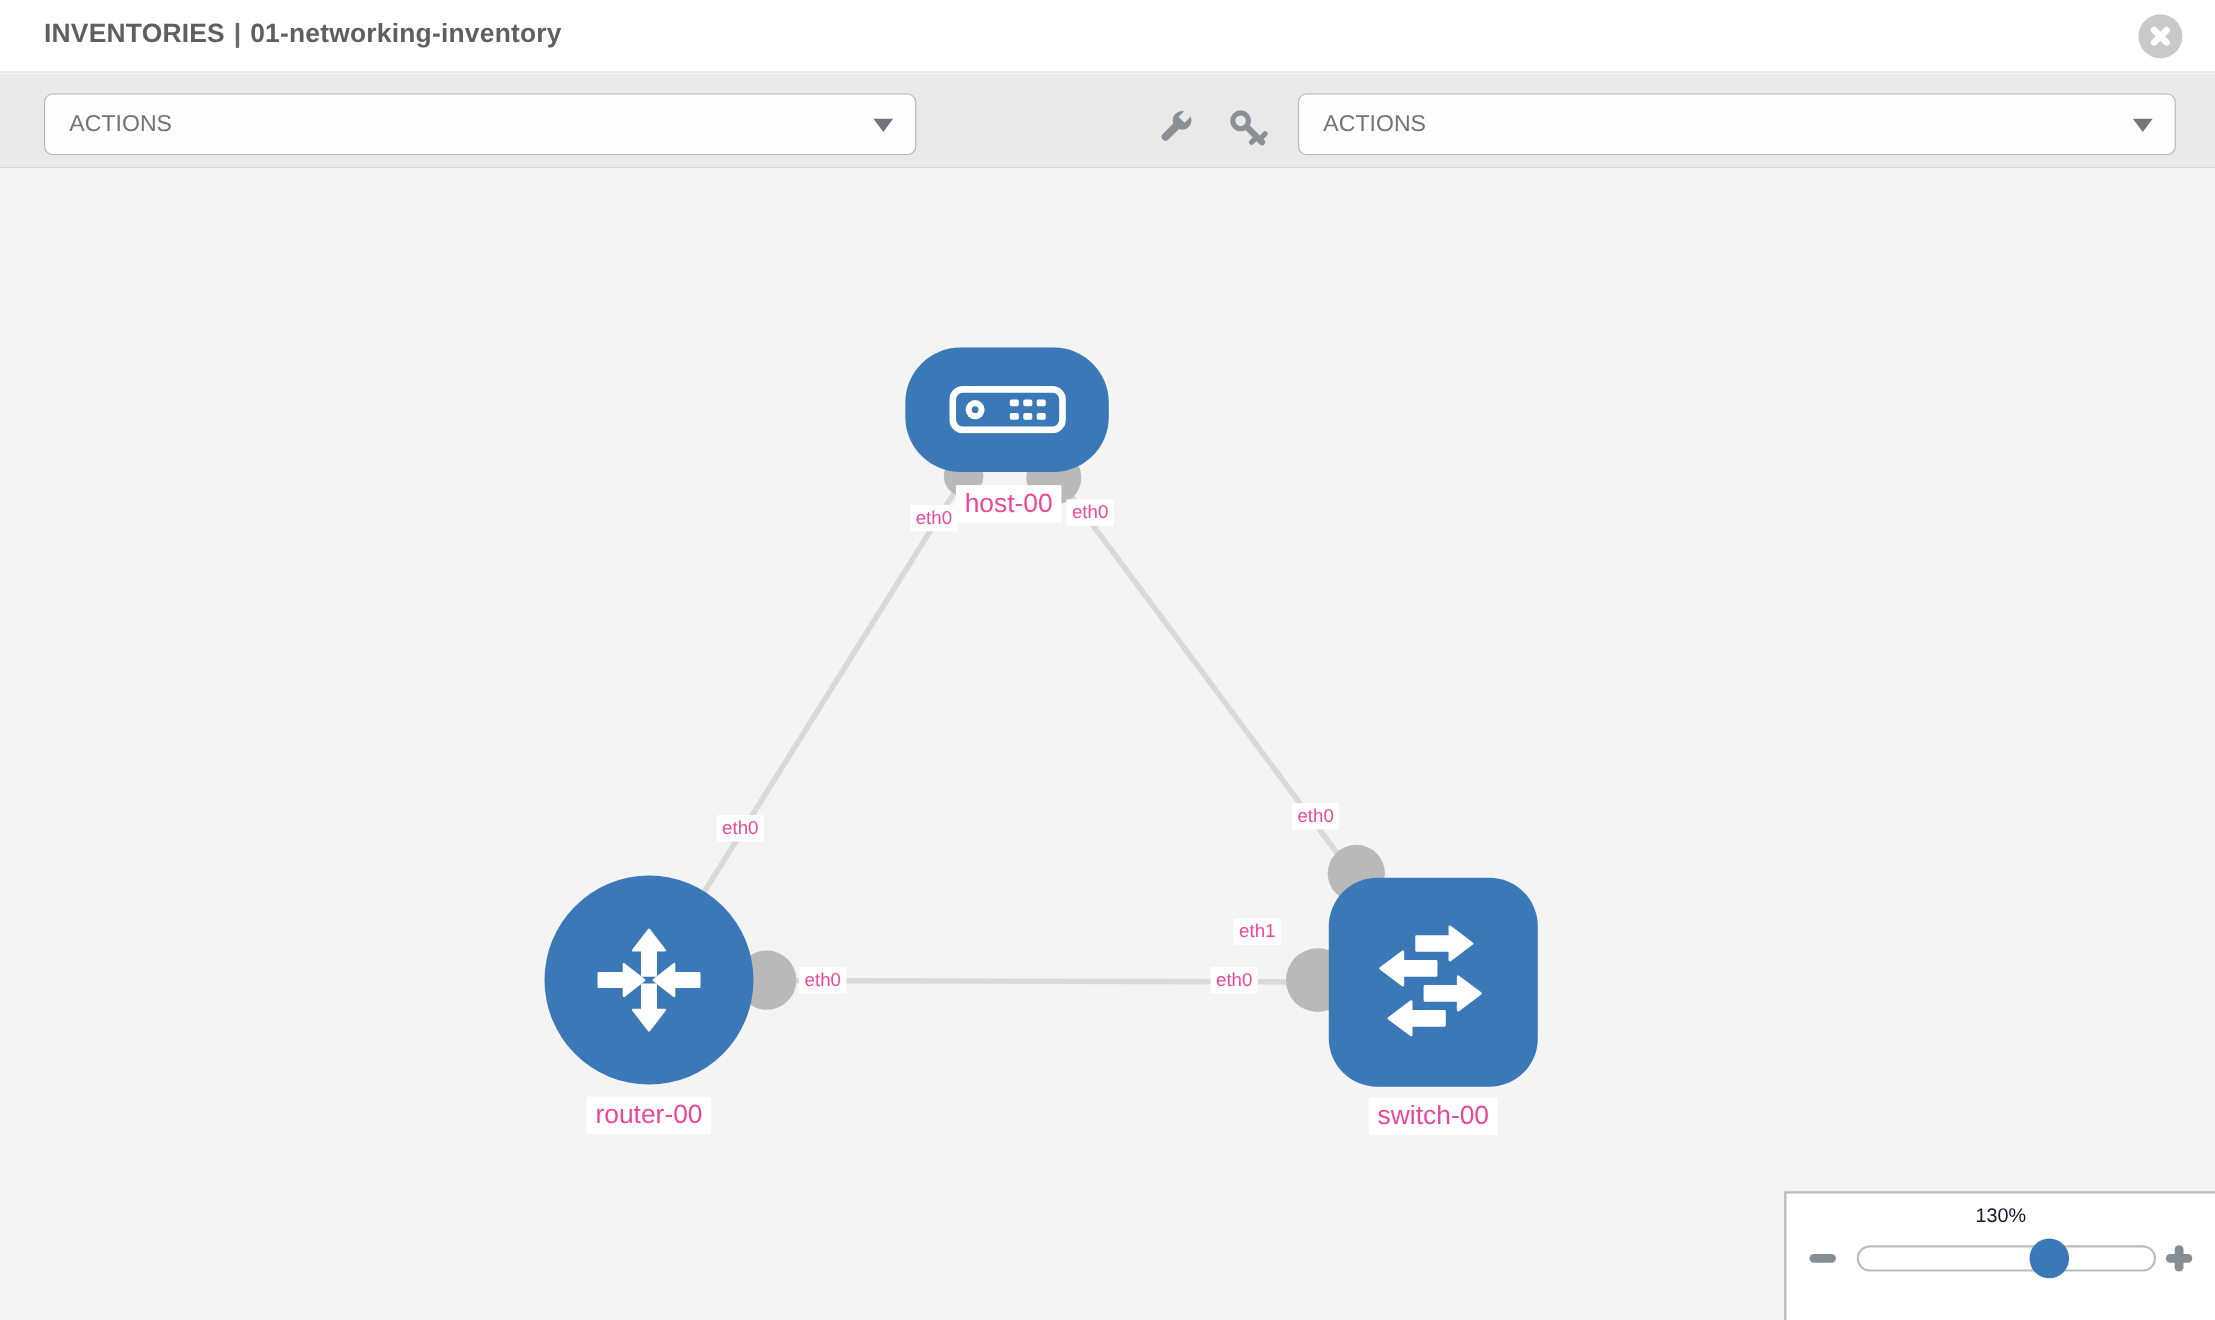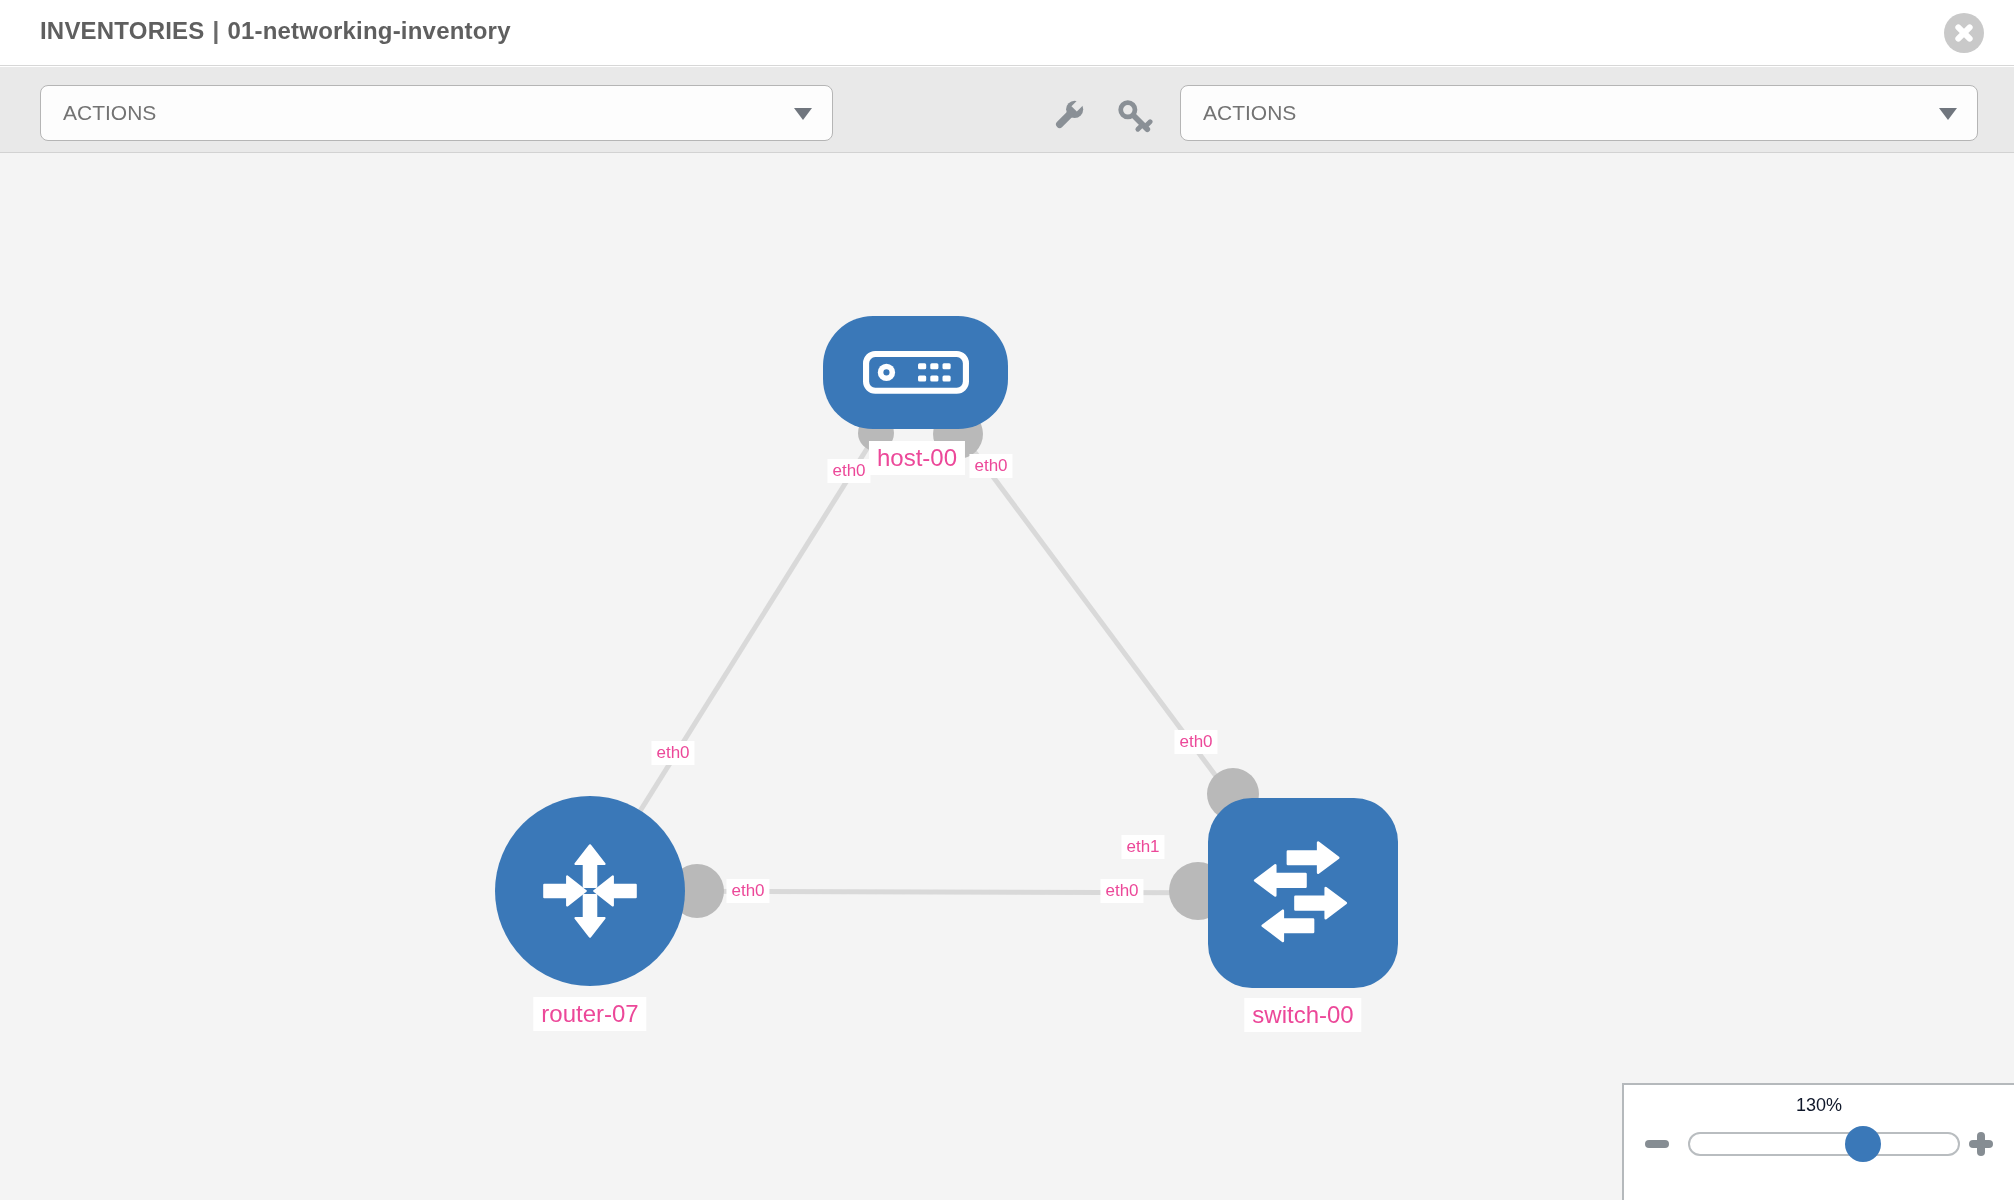--- a/index.html
+++ b/index.html
@@ -137,21 +137,21 @@
       <g fill="#ffffff" stroke="#ffffff" stroke-width="2" stroke-linejoin="round">
         <path d="M78 22 L62 10 L62 17 L38 17 L38 27 L62 27 L62 34 Z"></path>
         <path d="M12 40 L28 28 L28 35 L52 35 L52 45 L28 45 L28 52 Z"></path>
         <path d="M84 58 L68 46 L68 53 L44 53 L44 63 L68 63 L68 70 Z"></path>
         <path d="M18 76 L34 64 L34 71 L58 71 L58 81 L34 81 L34 88 Z"></path>
       </g>
     </svg>
   </div>
 
   <div class="chip node-label" style="left:917px; top:305px;">host-00</div>
-  <div class="chip node-label" style="left:590px; top:861px;">router-07</div>
+  <div class="chip node-label" style="left:590px; top:861px;">router-00</div>
   <div class="chip node-label" style="left:1303px; top:862px;">switch-00</div>
 
   <div class="chip if-label" style="left:849px; top:318px;">eth0</div>
   <div class="chip if-label" style="left:991px; top:313px;">eth0</div>
   <div class="chip if-label" style="left:673px; top:600px;">eth0</div>
   <div class="chip if-label" style="left:1196px; top:589px;">eth0</div>
   <div class="chip if-label" style="left:748px; top:738px;">eth0</div>
   <div class="chip if-label" style="left:1122px; top:738px;">eth0</div>
   <div class="chip if-label" style="left:1143px; top:694px;text-align:right;">eth1</div>
 </div>

